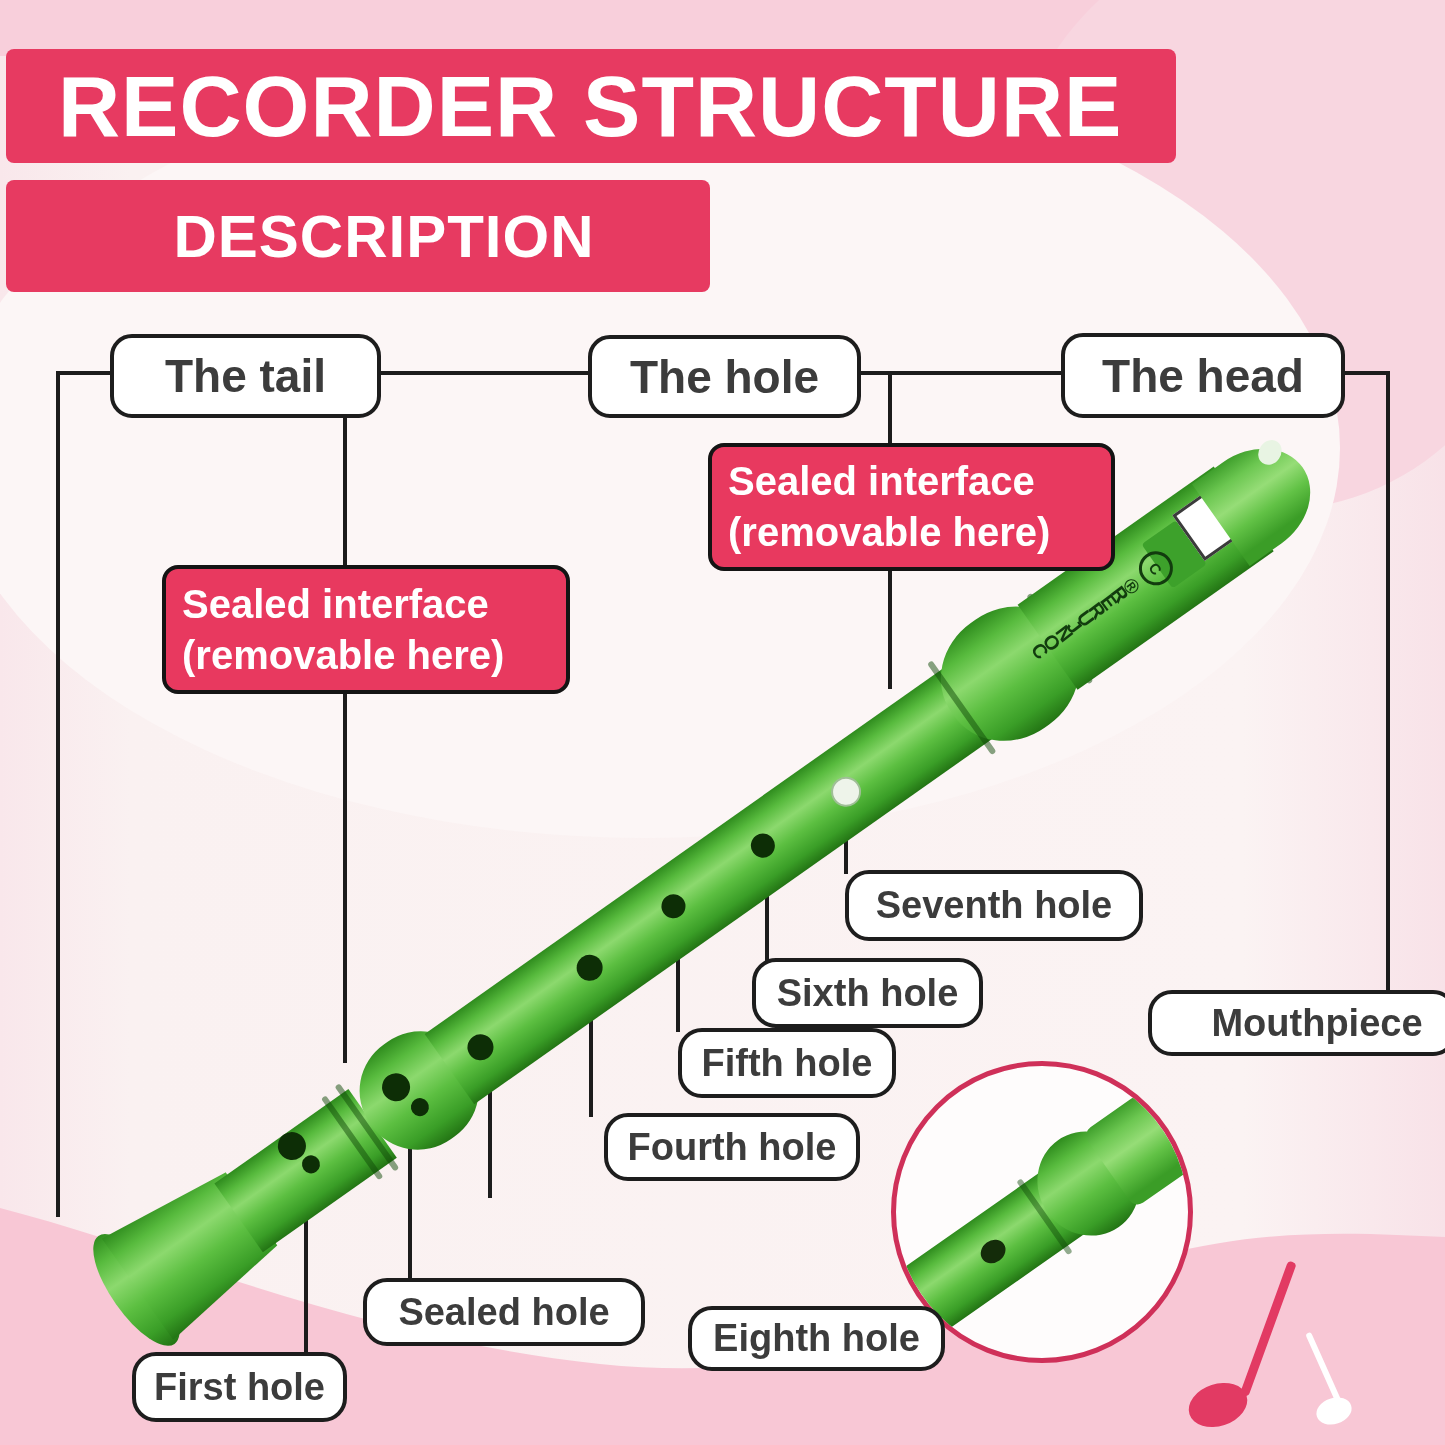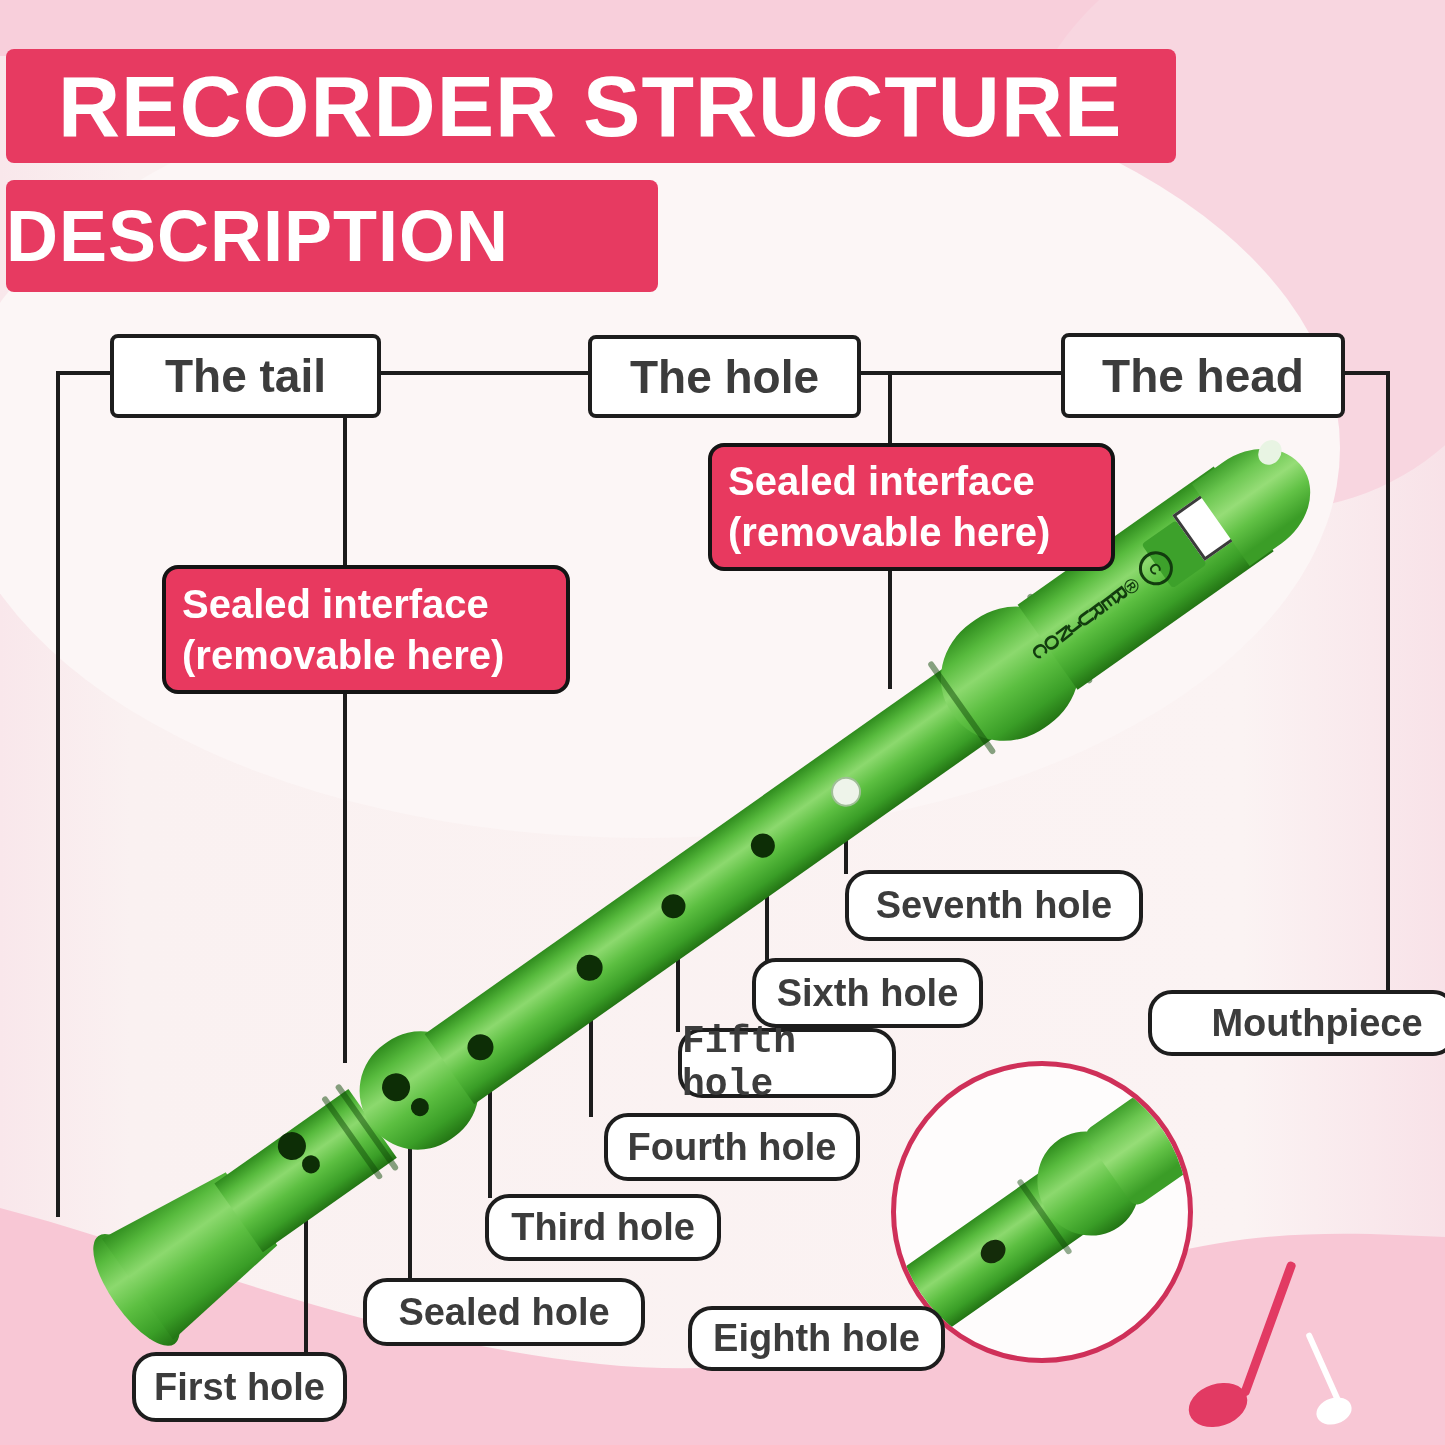--- a/index.html
+++ b/index.html
@@ -8,34 +8,34 @@
     background:linear-gradient(90deg,#f9e7eb 0%,#faf1f1 9%,#fbf3f3 86%,#f8e2e8 100%);}
   
   .top-band{position:absolute;left:0;top:0;width:1445px;height:56px;background:#f8cfdb;}
   .tr-pink{position:absolute;left:1005px;top:-70px;width:540px;height:580px;border-radius:50%;background:#f8d6e0;}
   .white-blob{position:absolute;left:-50px;top:58px;width:1390px;height:780px;border-radius:50%;background:#fcf6f6;}
   .bottom-wave{position:absolute;left:0;top:0;width:1445px;height:1445px;}
   
   .title-bar{position:absolute;background:#e73a61;color:#fff;display:flex;align-items:center;
     border-radius:8px;font-weight:bold;letter-spacing:1px;}
   .title-bar.one{left:6px;top:49px;width:1118px;height:114px;font-size:86px;padding-left:52px;}
-  .title-bar.two{left:6px;top:180px;width:652px;height:112px;font-size:72px;}
+  .title-bar.two{left:6px;top:180px;width:652px;height:112px;font-size:60px;padding-left:52px;justify-content:center;}
   
   .ln{position:absolute;background:#1c1c1c;}
   
   .lbox{position:absolute;background:#fff;border:4px solid #1d1d1d;border-radius:18px;
     display:flex;align-items:center;justify-content:center;font-weight:bold;color:#3c3c3c;z-index:30;}
-  .lbox.big{font-size:46px;border-radius:8px;}
+  .lbox.big{font-size:46px;border-radius:22px;}
   .lbox.small{font-size:38px;border-radius:24px;}
   .box-tail{left:110px;top:334px;width:263px;height:76px;}
   .box-body{left:588px;top:335px;width:265px;height:75px;}
   .box-head{left:1061px;top:333px;width:276px;height:77px;}
   .box-seventh{left:845px;top:870px;width:290px;height:63px;}
   .box-sixth{left:752px;top:958px;width:223px;height:62px;}
-  .box-fifth{left:678px;top:1028px;width:210px;height:62px;font-family:Liberation Mono, monospace;}
+  .box-fifth{left:678px;top:1028px;width:210px;height:62px;}
   .box-fourth{left:604px;top:1113px;width:248px;height:60px;}
   .box-third{left:485px;top:1194px;width:228px;height:59px;}
   .box-second{left:363px;top:1278px;width:274px;height:60px;}
   .box-first{left:132px;top:1352px;width:207px;height:62px;}
   .box-eighth{left:688px;top:1306px;width:249px;height:57px;}
   .box-mouthpiece{left:1148px;top:990px;width:272px;height:58px;padding-left:29px;}
   
   .pink-box{position:absolute;background:#e8395f;border:4px solid #141414;border-radius:16px;
     color:#fff;font-weight:bold;font-size:40px;line-height:1.27;padding:8px 16px;z-index:30;
     display:flex;flex-direction:column;justify-content:center;}
@@ -175,23 +175,20 @@
     <span>Sealed interface</span>
     <span>(removable here)</span>
   </div>
 
   <div class="lbox small box-first">
       <span>First hole</span>
     </div>
   <div class="lbox small box-second">
       <span>Sealed hole</span>
     </div>
-  <div class="lbox small box-third">
-      <span>Third hole</span>
-    </div>
   <div class="lbox small box-fourth">
       <span>Fourth hole</span>
     </div>
   <div class="lbox small box-fifth">
       <span>Fifth hole</span>
     </div>
   <div class="lbox small box-sixth">
       <span>Sixth hole</span>
     </div>
   <div class="lbox small box-seventh">

